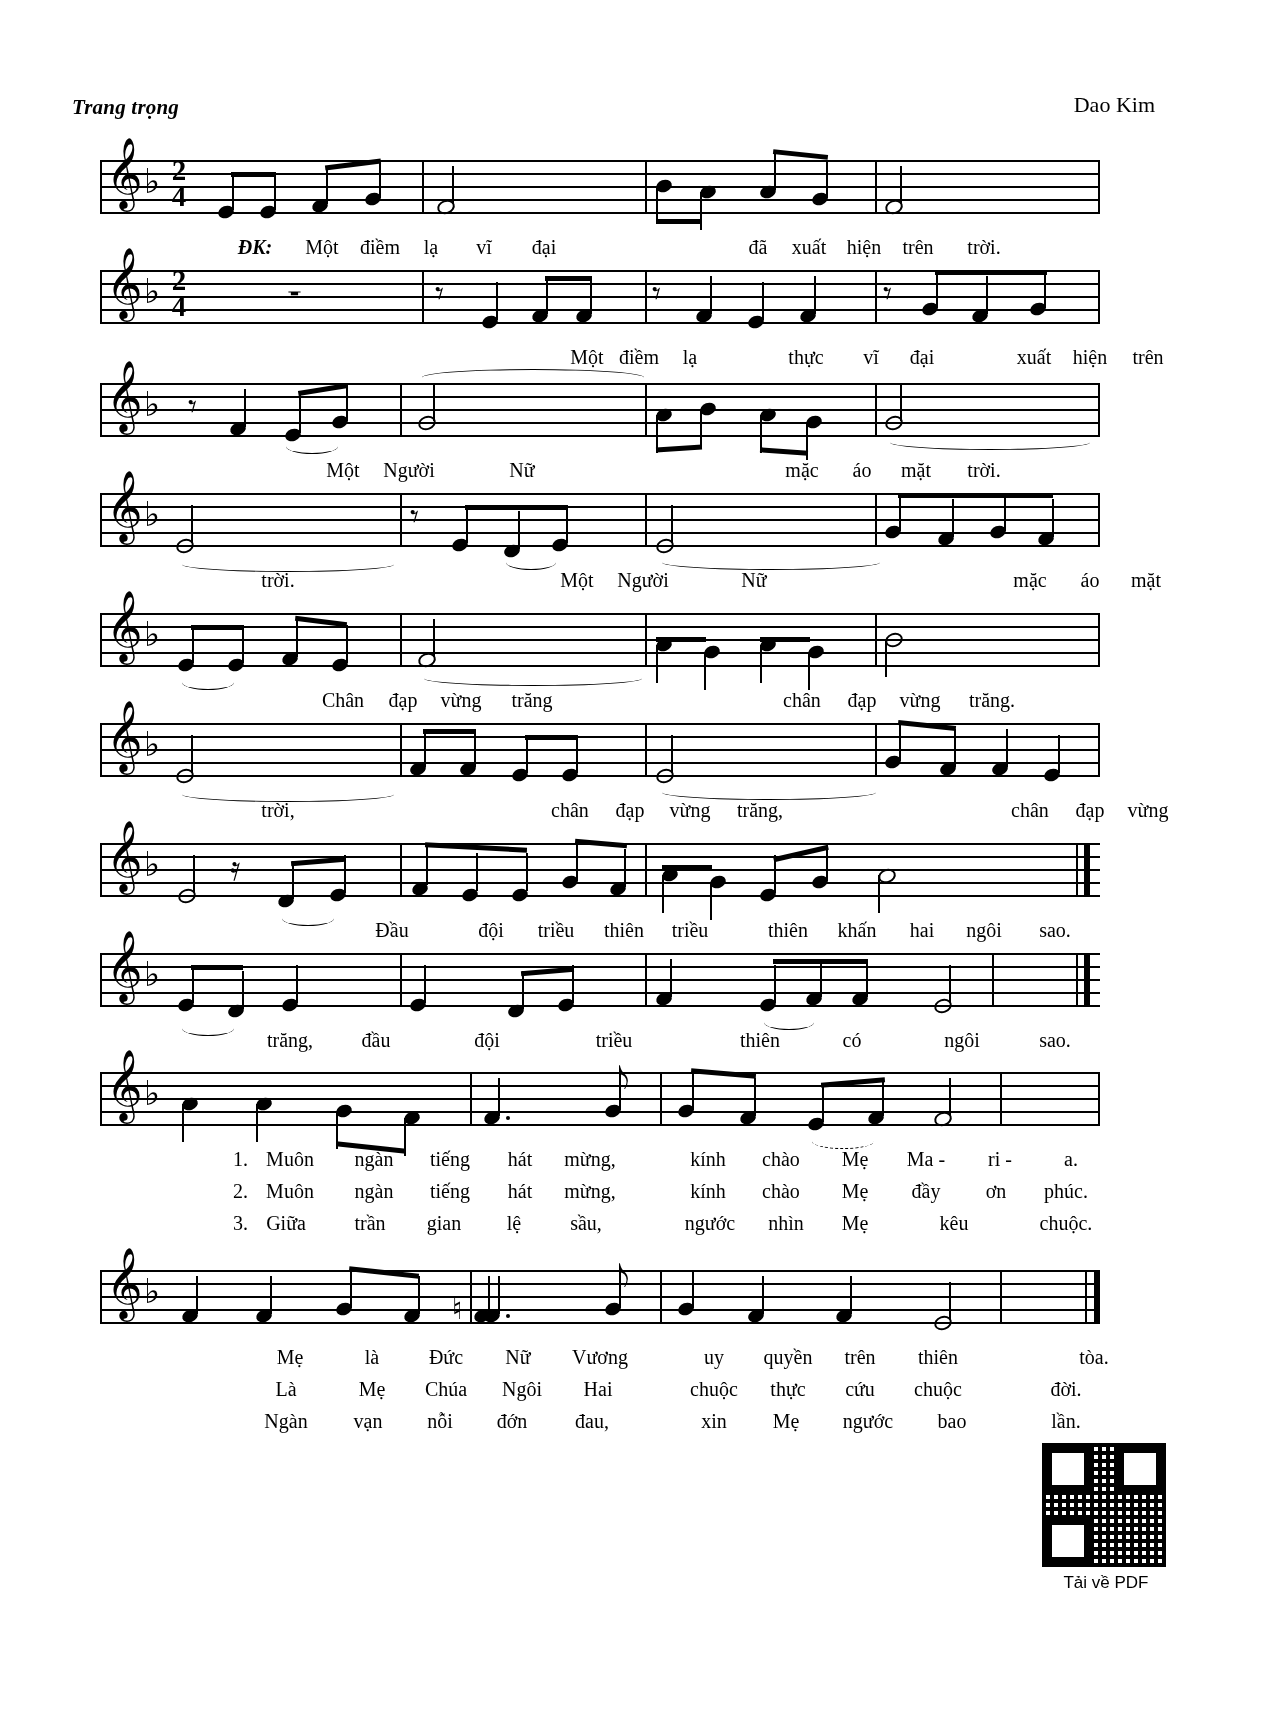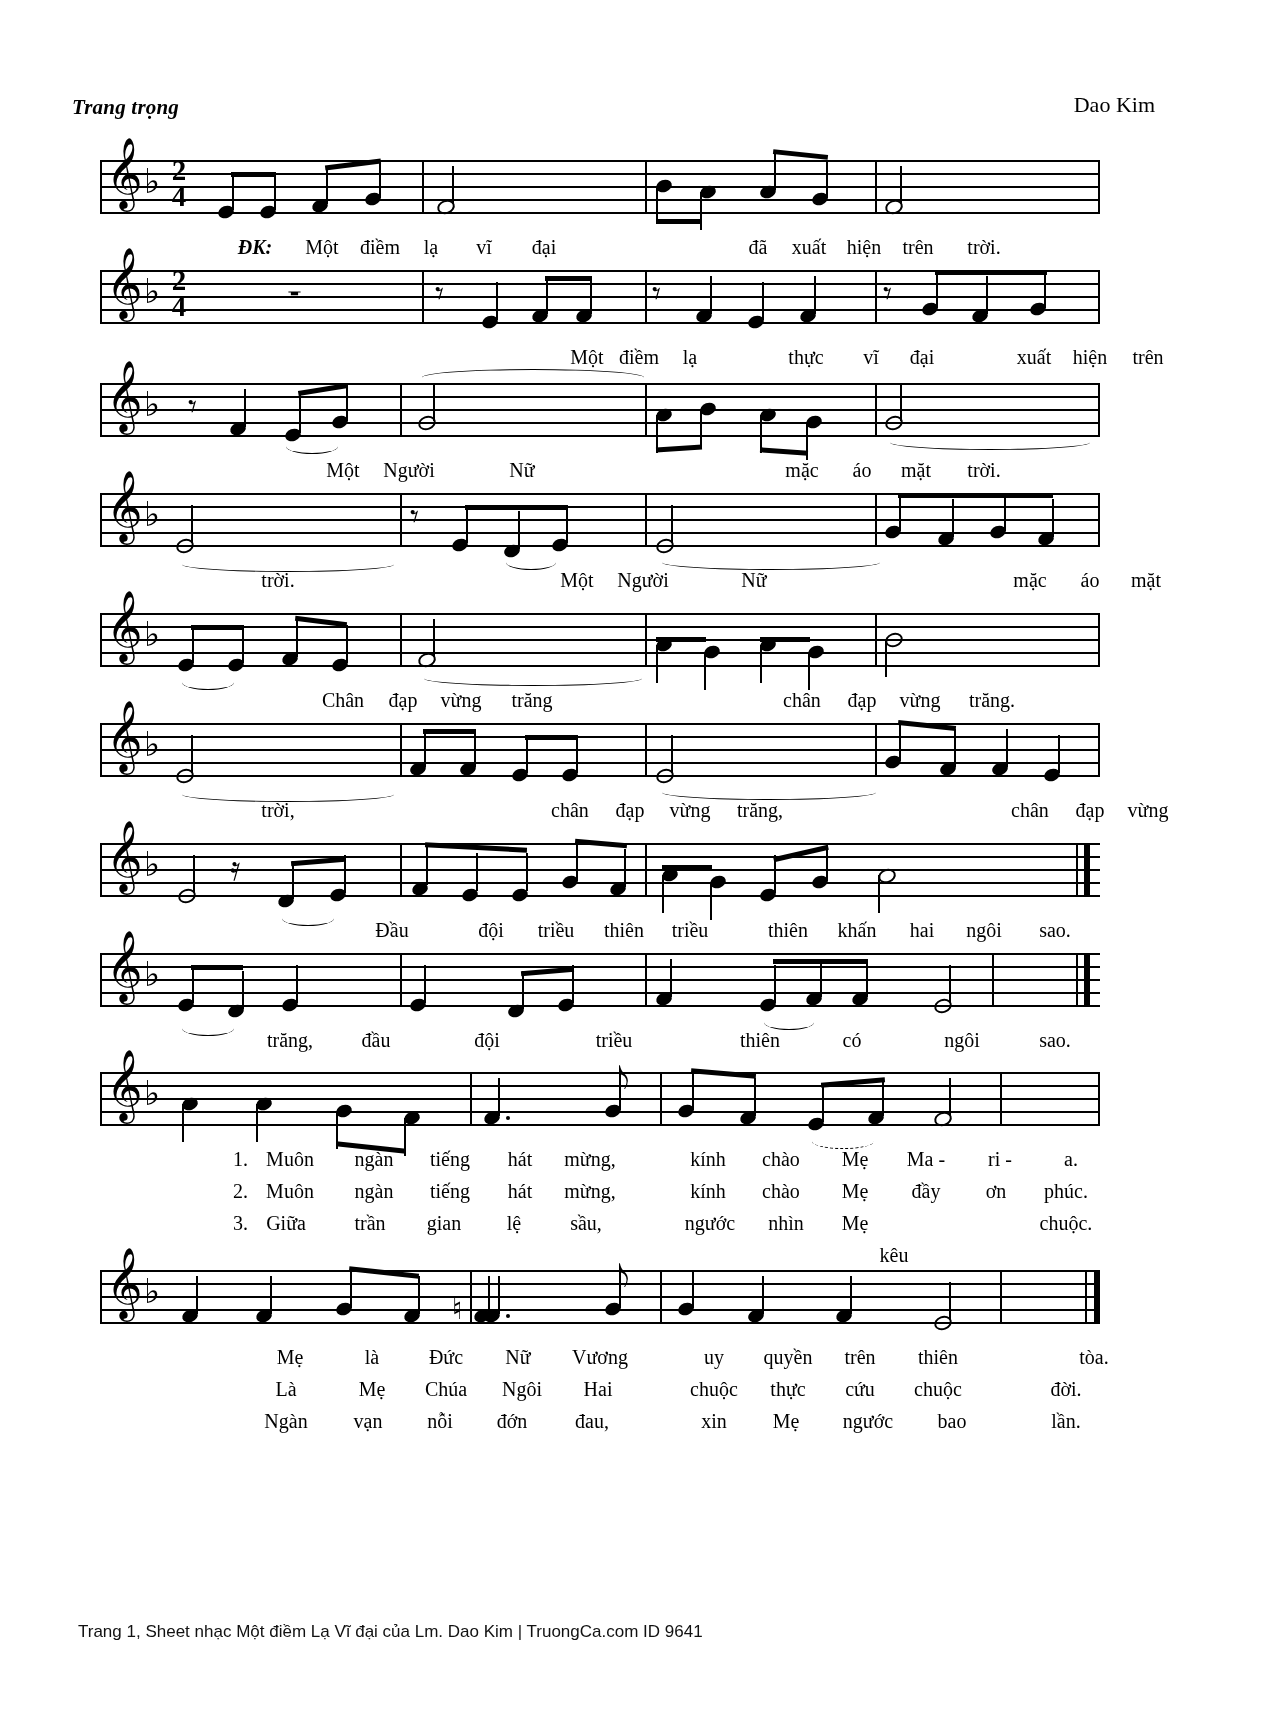--- a/index.html
+++ b/index.html
@@ -775,21 +775,21 @@
     <div class="lyric-row" style="top:140px;">
         <span class="verse-num" style="left: 133px;">3.</span>
         <span class="w" style="left: 186px;">Giữa</span>
         <span class="w" style="left: 270px;">trần</span>
         <span class="w" style="left: 344px;">gian</span>
         <span class="w" style="left: 414px;">lệ</span>
         <span class="w" style="left: 486px;">sầu,</span>
         <span class="w" style="left: 610px;">ngước</span>
         <span class="w" style="left: 686px;">nhìn</span>
         <span class="w" style="left: 755px;">Mẹ</span>
-        <span class="w" style="left: 794px; margin-top: 32px;">kêu</span>
+        <span class="w" style="left: 854px;">kêu</span>
         <span class="w" style="left: 966px;">chuộc.</span>
       </div>
   </div>
 
   <div class="system" style="top:1270px;">
     <div class="staff">
       <div class="line l0"></div>
         <div class="line l1"></div>
         <div class="line l2"></div>
         <div class="line l3"></div>
@@ -861,15 +861,20 @@
         <span class="w" style="left: 412px;">đớn</span>
         <span class="w" style="left: 492px;">đau,</span>
         <span class="w" style="left: 614px;">xin</span>
         <span class="w" style="left: 686px;">Mẹ</span>
         <span class="w" style="left: 768px;">ngước</span>
         <span class="w" style="left: 852px;">bao</span>
         <span class="w" style="left: 966px;">lần.</span>
       </div>
   </div>
 
-
-  <div class="footer">Trang 1, Sheet nhạc Một điềm Lạ Vĩ đại của Lm. Dao Kim  | TruongCa.com ID 9641</div>
+  <div class="qr-wrap">
+    <div class="qr">
+        <div class="qr-inner"></div>
+      </div>
+    <div class="qr-caption">Tải về PDF</div>
+  </div>
+
 </div>
 
 </body></html>

